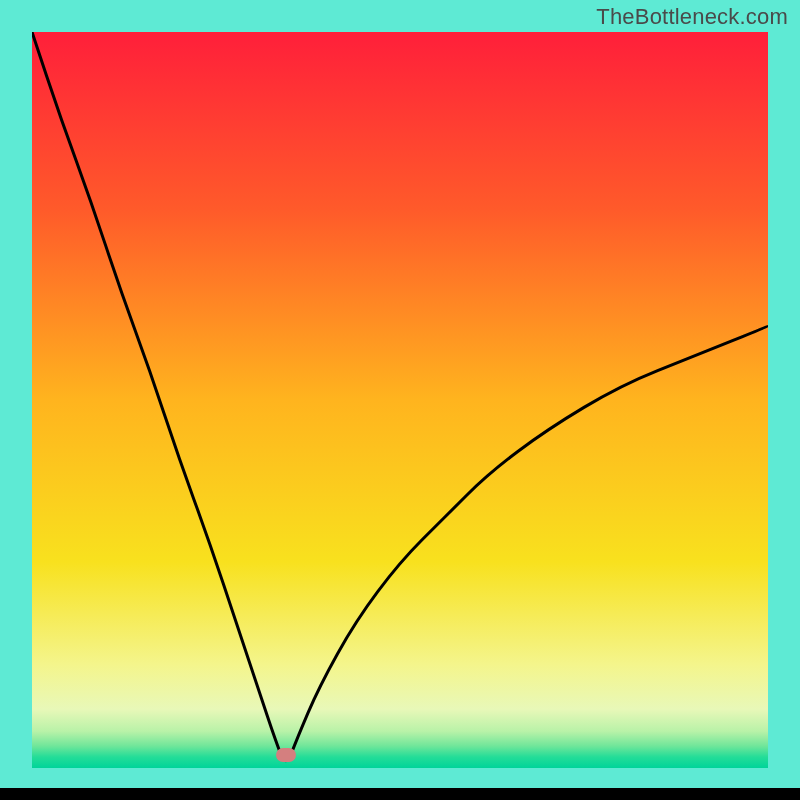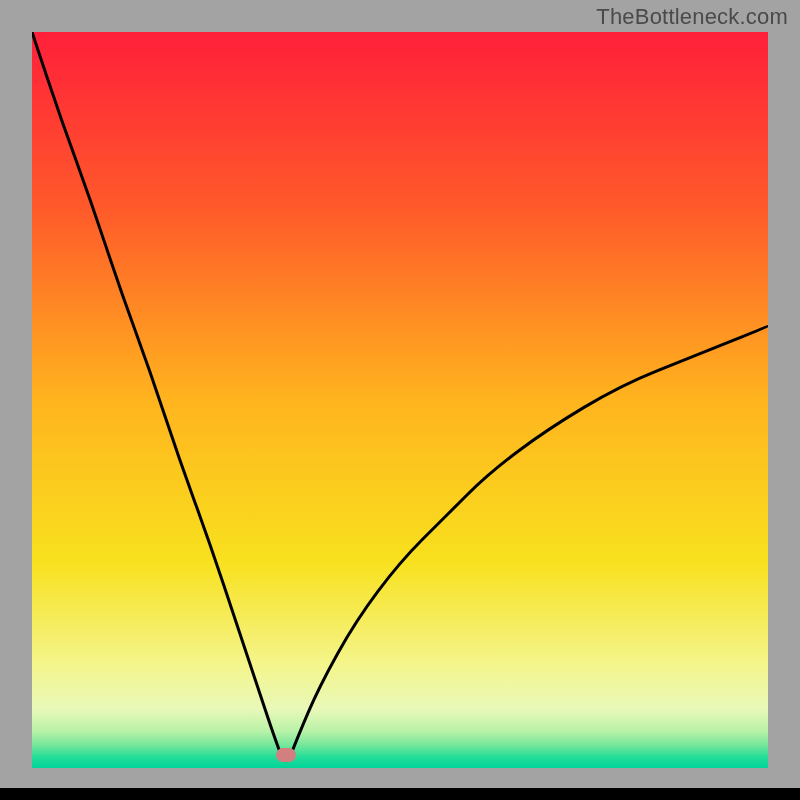--- a/index.html
+++ b/index.html
@@ -8,21 +8,21 @@
     width: 800px;
     height: 800px;
     background: #000;
     font-family: Arial, Helvetica, sans-serif;
     overflow: hidden;
   }
   .frame {
     position: relative;
     width: 800px;
     height: 788px;
-    background: #a3a3a3;
+    background: #5eead4;
   }
   .plot-area {
     position: absolute;
     left: 32px;
     top: 32px;
     width: 736px;
     height: 736px;
     overflow: hidden;
   }
   .gradient-bg {

